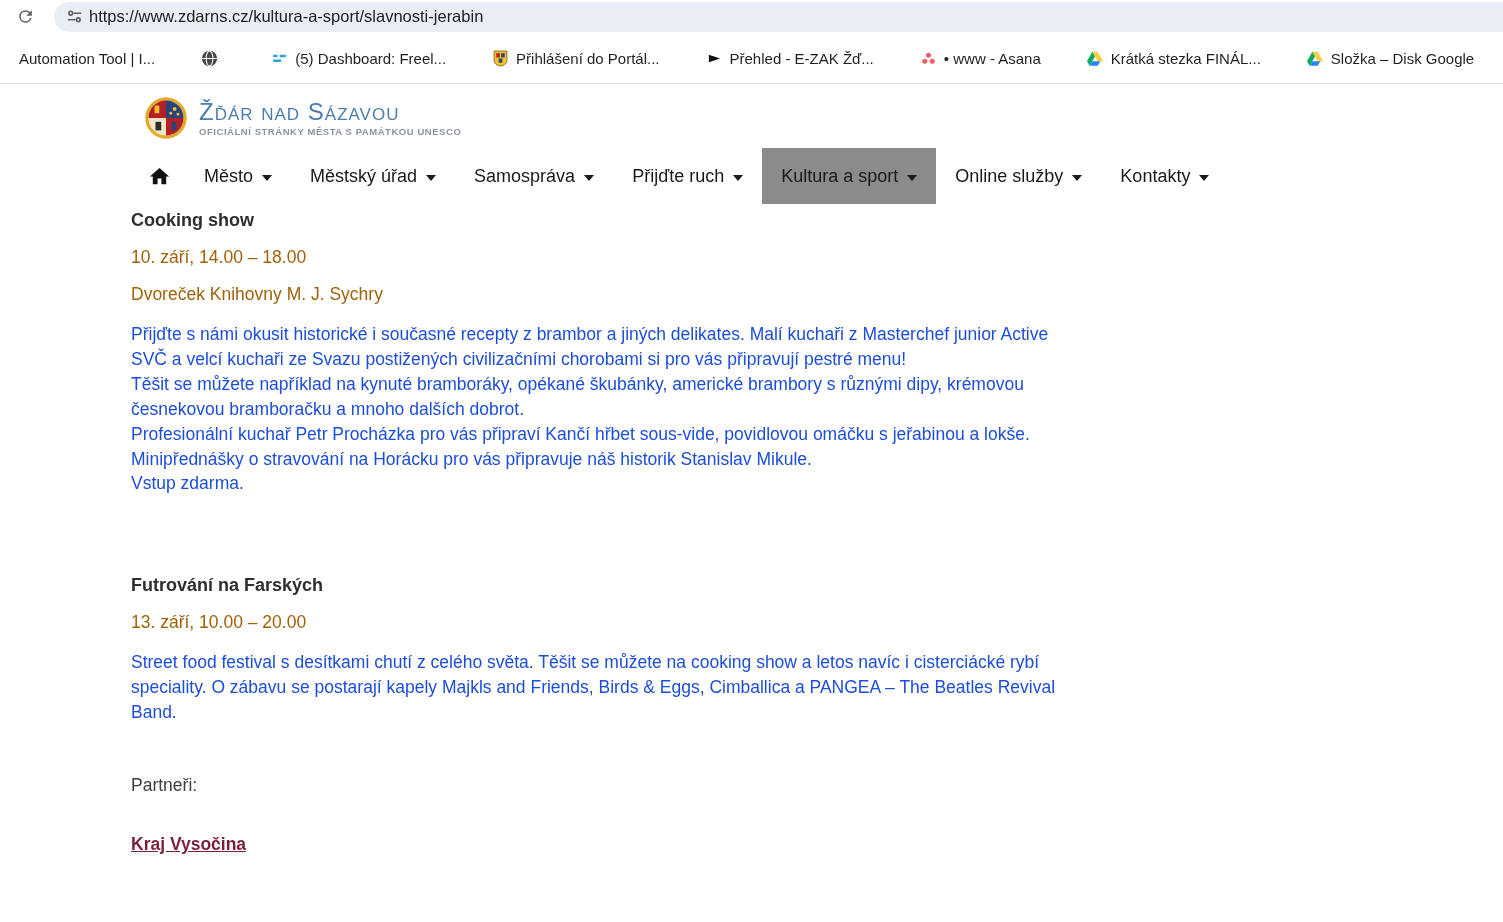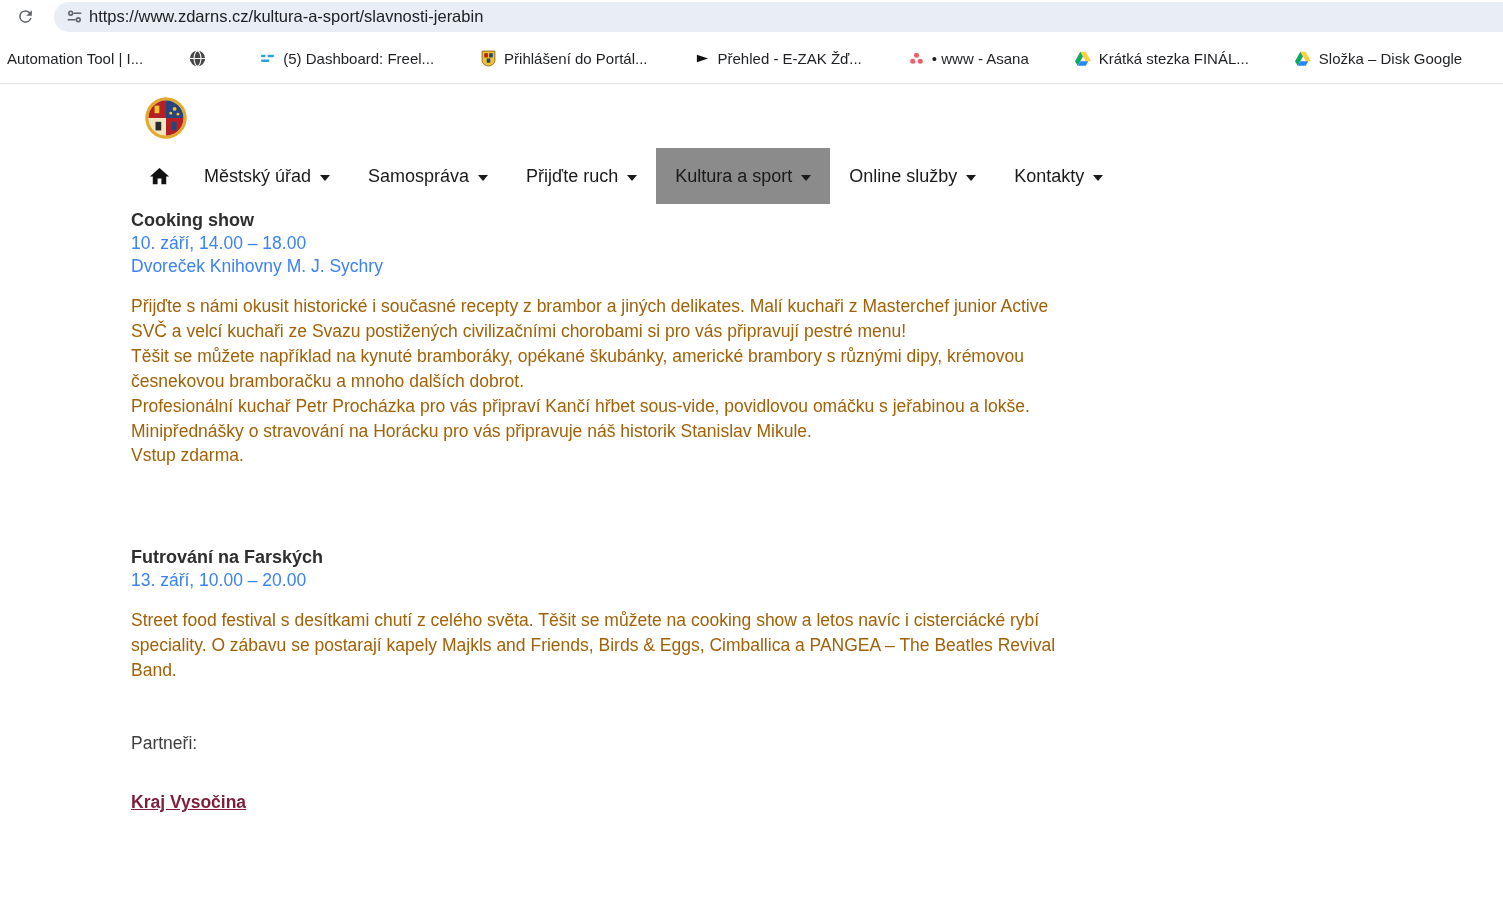--- a/index.html
+++ b/index.html
@@ -6,21 +6,21 @@
   html, body { width: 1503px; height: 922px; overflow: hidden; }
   body { font-family: "Liberation Sans", sans-serif; background: #fff; color: #3e3e3e; }
 
   
   .toolbar { height: 33px; display: flex; align-items: center; background: #fff; }
   .reload-btn { width: 26px; height: 26px; margin-left: 12px; display: flex; align-items: center; justify-content: center; cursor: pointer; flex: none; }
   .omnibox { flex: 1; height: 30px; margin-left: 16px; background: #e9eef6; border-radius: 16px 0 0 16px; display: flex; align-items: center; padding-left: 9px; }
   .tune-icon { width: 22px; height: 22px; display: flex; align-items: center; justify-content: center; flex: none; }
   .url-text { margin-left: 4px; font-size: 16.5px; color: #202124; white-space: nowrap; }
 
-  .bookmarks-bar { height: 51px; display: flex; align-items: center; background: #fff; border-bottom: 1px solid #e2e2e2; padding-left: 7px; gap: 18px; }
+  .bookmarks-bar { height: 51px; display: flex; align-items: center; background: #fff; border-bottom: 1px solid #e2e2e2; padding-left: 19px; gap: 18px; }
   .bookmark { display: flex; align-items: center; margin-right: 28px; cursor: pointer; white-space: nowrap; }
   .bookmark .fav { width: 17px; height: 17px; margin-right: 7px; display: flex; align-items: center; justify-content: center; flex: none; }
   .bookmark .bm-label { font-size: 15px; color: #1f2023; }
 
   
   .site-header { padding: 11px 0 0 145px; }
   .logo-row { display: flex; align-items: center; cursor: pointer; }
   .crest { width: 42px; height: 46px; flex: none; }
   .logo-text { margin-left: 12px; }
   .logo-title { font-variant: small-caps; font-size: 24px; letter-spacing: 1px; color: #4c7dad; line-height: 24px; font-weight: 400; }
@@ -29,22 +29,22 @@
   .navbar { margin-top: 7px; display: flex; align-items: stretch; padding-left: 3px; }
   .nav-item { display: flex; align-items: center; padding: 0 19px; height: 56px; font-size: 18px; font-weight: 500; color: #1a1a1a; cursor: pointer; }
   .nav-item.home { padding: 0 14px 0 0; }
   .nav-item.active { background: #8b8b8b; }
   .caret { width: 0; height: 0; border-left: 5px solid transparent; border-right: 5px solid transparent; border-top: 6px solid #1a1a1a; margin-left: 9px; margin-top: 3px; }
   .ext-icon { margin-left: 7px; margin-top: -4px; }
 
   
   .content { margin-left: 131px; width: 940px; padding-top: 5px; }
   .event-title { font-size: 18px; font-weight: 700; color: #2e2e2e; line-height: 23px; }
-  .event-date, .event-venue { font-size: 17.5px; color: #3b82f6; line-height: 23px; }
-  .event-desc { font-size: 17.5px; color: #a16207; margin-top: 16px; line-height: 24.9px; white-space: pre-line; }
+  .event-date, .event-venue { font-size: 17.5px; color: #a16207; margin-top: 14px; line-height: 23px; }
+  .event-desc { font-size: 17.5px; color: #1d4ed8; margin-top: 16px; line-height: 24.9px; white-space: pre-line; }
   .event-2 { margin-top: 78px; }
   .partners-label { margin-top: 50px; font-size: 17.5px; color: #3e3e3e; }
   .partner-link { display: inline-block; margin-top: 38px; font-size: 17.5px; color: #7d1f3a; text-decoration: underline; cursor: pointer; font-weight: bold; }
 </style>
 </head>
 <body>
 
 <div class="toolbar">
   <div class="reload-btn">
     <svg width="19" height="19" viewBox="0 0 24 24">
@@ -167,27 +167,35 @@
       <path d="M22 24 L3.5 24 A18.5 18.5 0 0 0 22 42.5 Z" fill="#f3e6c3"></path>
       <path d="M22 24 L40.5 24 A18.5 18.5 0 0 1 22 42.5 Z" fill="#b32025"></path>
       <circle cx="31" cy="14.5" r="2" fill="#f2c230"></circle>
       <circle cx="27" cy="19" r="1.5" fill="#f2c230"></circle>
       <circle cx="34.5" cy="20" r="1.5" fill="#f2c230"></circle>
       <rect x="10" y="11" width="5" height="8" fill="#f2c230"></rect>
       <rect x="11" y="28" width="6" height="9" fill="#2b2b2b"></rect>
       <rect x="28" y="28" width="5" height="9" fill="#27447c"></rect>
       <circle cx="22" cy="24" r="20" fill="none" stroke="#e3a92c" stroke-width="3"></circle>
     </svg>
+    <div class="logo-text">
+      <div class="logo-title">Žďár nad Sázavou</div>
+      <div class="logo-subtitle">OFICIÁLNÍ STRÁNKY MĚSTA S PAMÁTKOU UNESCO</div>
+    </div>
   </div>
 
   <div class="navbar">
     <div class="nav-item home">
       <svg width="23" height="23" viewBox="0 0 24 24">
           <path fill="#111" d="M10 20v-6h4v6h5v-8h3L12 3 2 12h3v8z"></path>
         </svg>
+    </div>
+    <div class="nav-item">
+      <span>Město</span>
+        <span class="caret"></span>
     </div>
     <div class="nav-item">
       <span>Městský úřad</span>
         <span class="caret"></span>
     </div>
     <div class="nav-item">
       <span>Samospráva</span>
         <span class="caret"></span>
     </div>
     <div class="nav-item">

